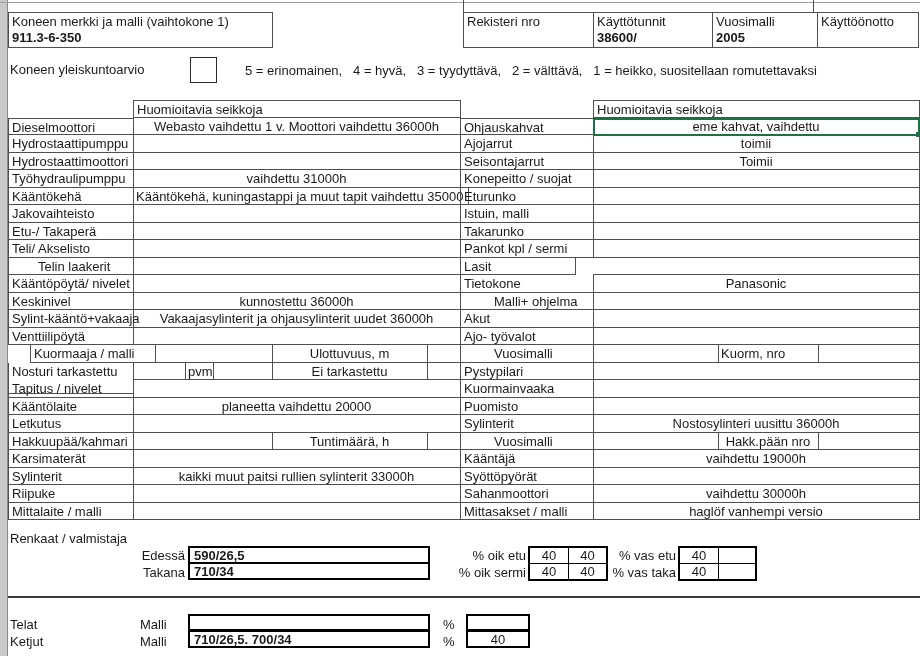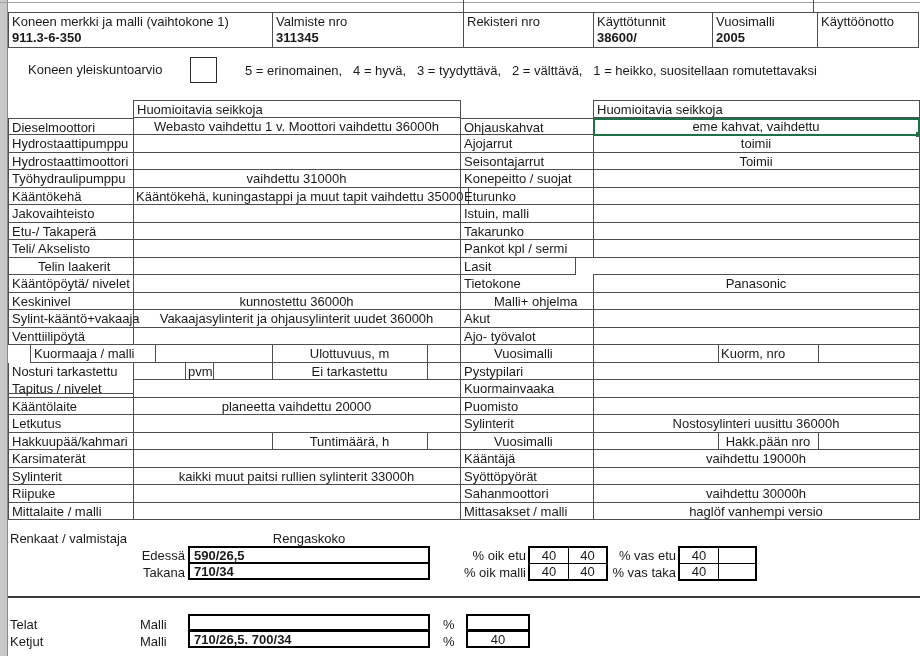--- a/index.html
+++ b/index.html
@@ -8,21 +8,21 @@
   .abs{position:absolute;box-sizing:border-box;}
   
   #edge{left:0;top:0;width:8px;height:656px;background:#c9c9c9;border-right:1px solid #8a8a8a;}
   .toptick{top:0;width:1px;height:12px;background:#4f4f4f;}
   #topline{left:0;top:2px;width:920px;height:1px;background:#9f9f9f;}
   
   .hcell{top:12px;height:36px;border:1px solid #4f4f4f;background:#fff;}
   .hlabel{position:absolute;left:3px;top:1px;white-space:nowrap;}
   .hvalue{position:absolute;left:3px;top:17px;font-weight:bold;white-space:nowrap;}
   
-  #condlabel{left:10px;top:62px;white-space:nowrap;margin-left:18px;}
+  #condlabel{left:10px;top:62px;white-space:nowrap;}
   #condbox{left:190px;top:57px;width:27px;height:26px;border:1px solid #2a2a2a;background:#fff;}
   #condscale{left:245px;top:63px;white-space:pre;}
   
   .cell{position:absolute;box-sizing:border-box;border-right:1px solid #4f4f4f;border-bottom:1px solid #4f4f4f;
         line-height:17px;white-space:pre;overflow:visible;}
   .lab{border-left:1px solid #4f4f4f;padding-left:3px;}
   .topb{border-top:1px solid #4f4f4f;}
   .hdr{border:1px solid #4f4f4f;padding-left:4px;}
   .al-center{text-align:center;}
   .al-left{text-align:left;padding-left:3px;}
@@ -47,24 +47,20 @@
 <div id="sheet">
 
   <div id="edge" class="abs"></div>
   <div id="topline" class="abs"></div>
   <div class="abs toptick" style="left:463px"></div>
   <div class="abs toptick" style="left:813px"></div>
 
   <div class="abs hcell" style="left:8px;width:265px">
     <span class="hlabel">Koneen merkki ja malli (vaihtokone 1)</span>
     <span class="hvalue">911.3-6-350</span>
-  </div>
-  <div class="abs hcell" style="left:272px;width:192px">
-    <span class="hlabel">Valmiste nro</span>
-    <span class="hvalue">311345</span>
   </div>
   <div class="abs hcell" style="left:463px;width:131px">
     <span class="hlabel">Rekisteri nro</span>
     <span class="hvalue"></span>
   </div>
   <div class="abs hcell" style="left:593px;width:120px">
     <span class="hlabel">Käyttötunnit</span>
     <span class="hvalue">38600/</span>
   </div>
   <div class="abs hcell" style="left:712px;width:106px">
@@ -186,28 +182,27 @@
       <div class="cell al-center" style="left: 593px; top: 450px; width: 327px; height: 17.5px;">vaihdettu 19000h</div>
       <div class="cell lab" style="left: 460px; top: 467.5px; width: 134px; height: 17.5px;">Syöttöpyörät</div>
       <div class="cell al-center" style="left: 593px; top: 467.5px; width: 327px; height: 17.5px;"></div>
       <div class="cell lab" style="left: 460px; top: 485px; width: 134px; height: 17.5px;">Sahanmoottori</div>
       <div class="cell al-center" style="left: 593px; top: 485px; width: 327px; height: 17.5px;">vaihdettu 30000h</div>
       <div class="cell lab" style="left: 460px; top: 502.5px; width: 134px; height: 17.5px;">Mittasakset / malli</div>
       <div class="cell al-center" style="left: 593px; top: 502.5px; width: 327px; height: 17.5px;">haglöf vanhempi versio</div>
     </div>
 
   <div class="abs txt" style="left:10px;top:531px">Renkaat / valmistaja</div>
-  <div class="abs txt" style="left:188px;top:531px;width:242px;text-align:center">Rengaskoko</div>
   <div class="abs txt ralign" style="left:120px;top:548px;width:65px">Edessä</div>
   <div class="abs inpbox" style="left:188px;top:546px;width:242px;height:18px">590/26,5</div>
   <div class="abs txt ralign" style="left:120px;top:565px;width:65px">Takana</div>
   <div class="abs inpbox" style="left:188px;top:562px;width:242px;height:18px">710/34</div>
 
   <div class="abs txt ralign" style="left:440px;top:548px;width:86px">% oik etu</div>
-  <div class="abs txt ralign" style="left:440px;top:565px;width:86px">% oik malli</div>
+  <div class="abs txt ralign" style="left:440px;top:565px;width:86px">% oik sermi</div>
   <div class="abs pgrid" style="left:528px;top:546px;width:80px;height:35px">
     <div class="vsep" style="left:38px"></div>
     <div class="hsep" style="top:15px"></div>
     <div class="q" style="left:0;top:0;width:38px">40</div>
     <div class="q" style="left:39px;top:0;width:37px">40</div>
     <div class="q" style="left:0;top:16px;width:38px">40</div>
     <div class="q" style="left:39px;top:16px;width:37px">40</div>
   </div>
 
   <div class="abs txt ralign" style="left:592px;top:548px;width:84px">% vas etu</div>

